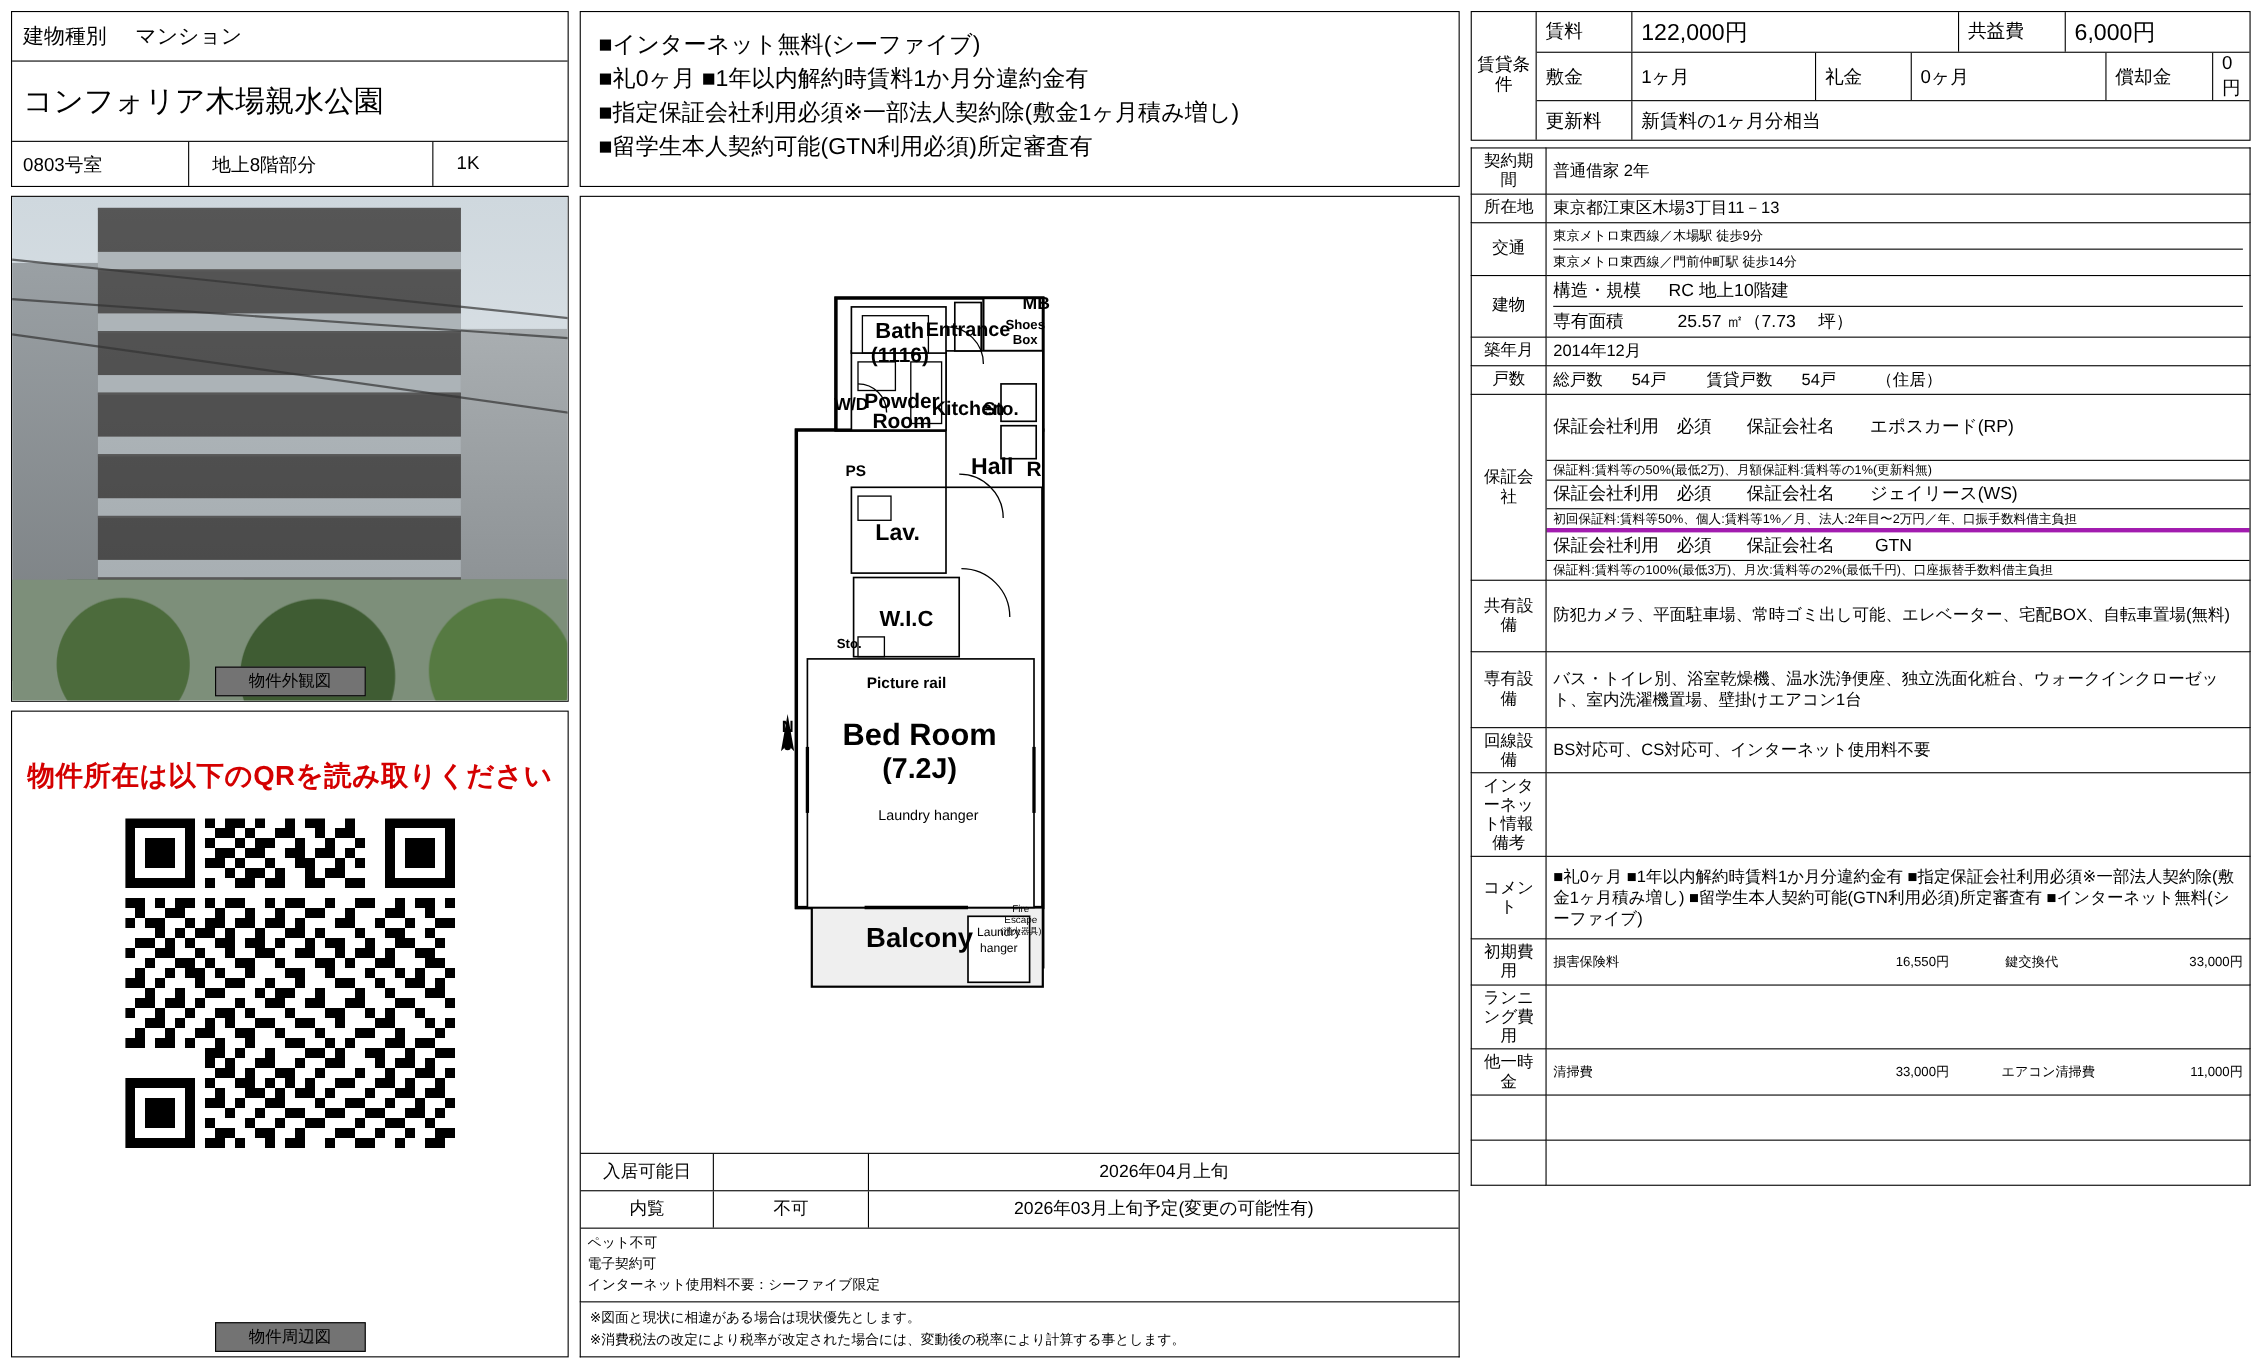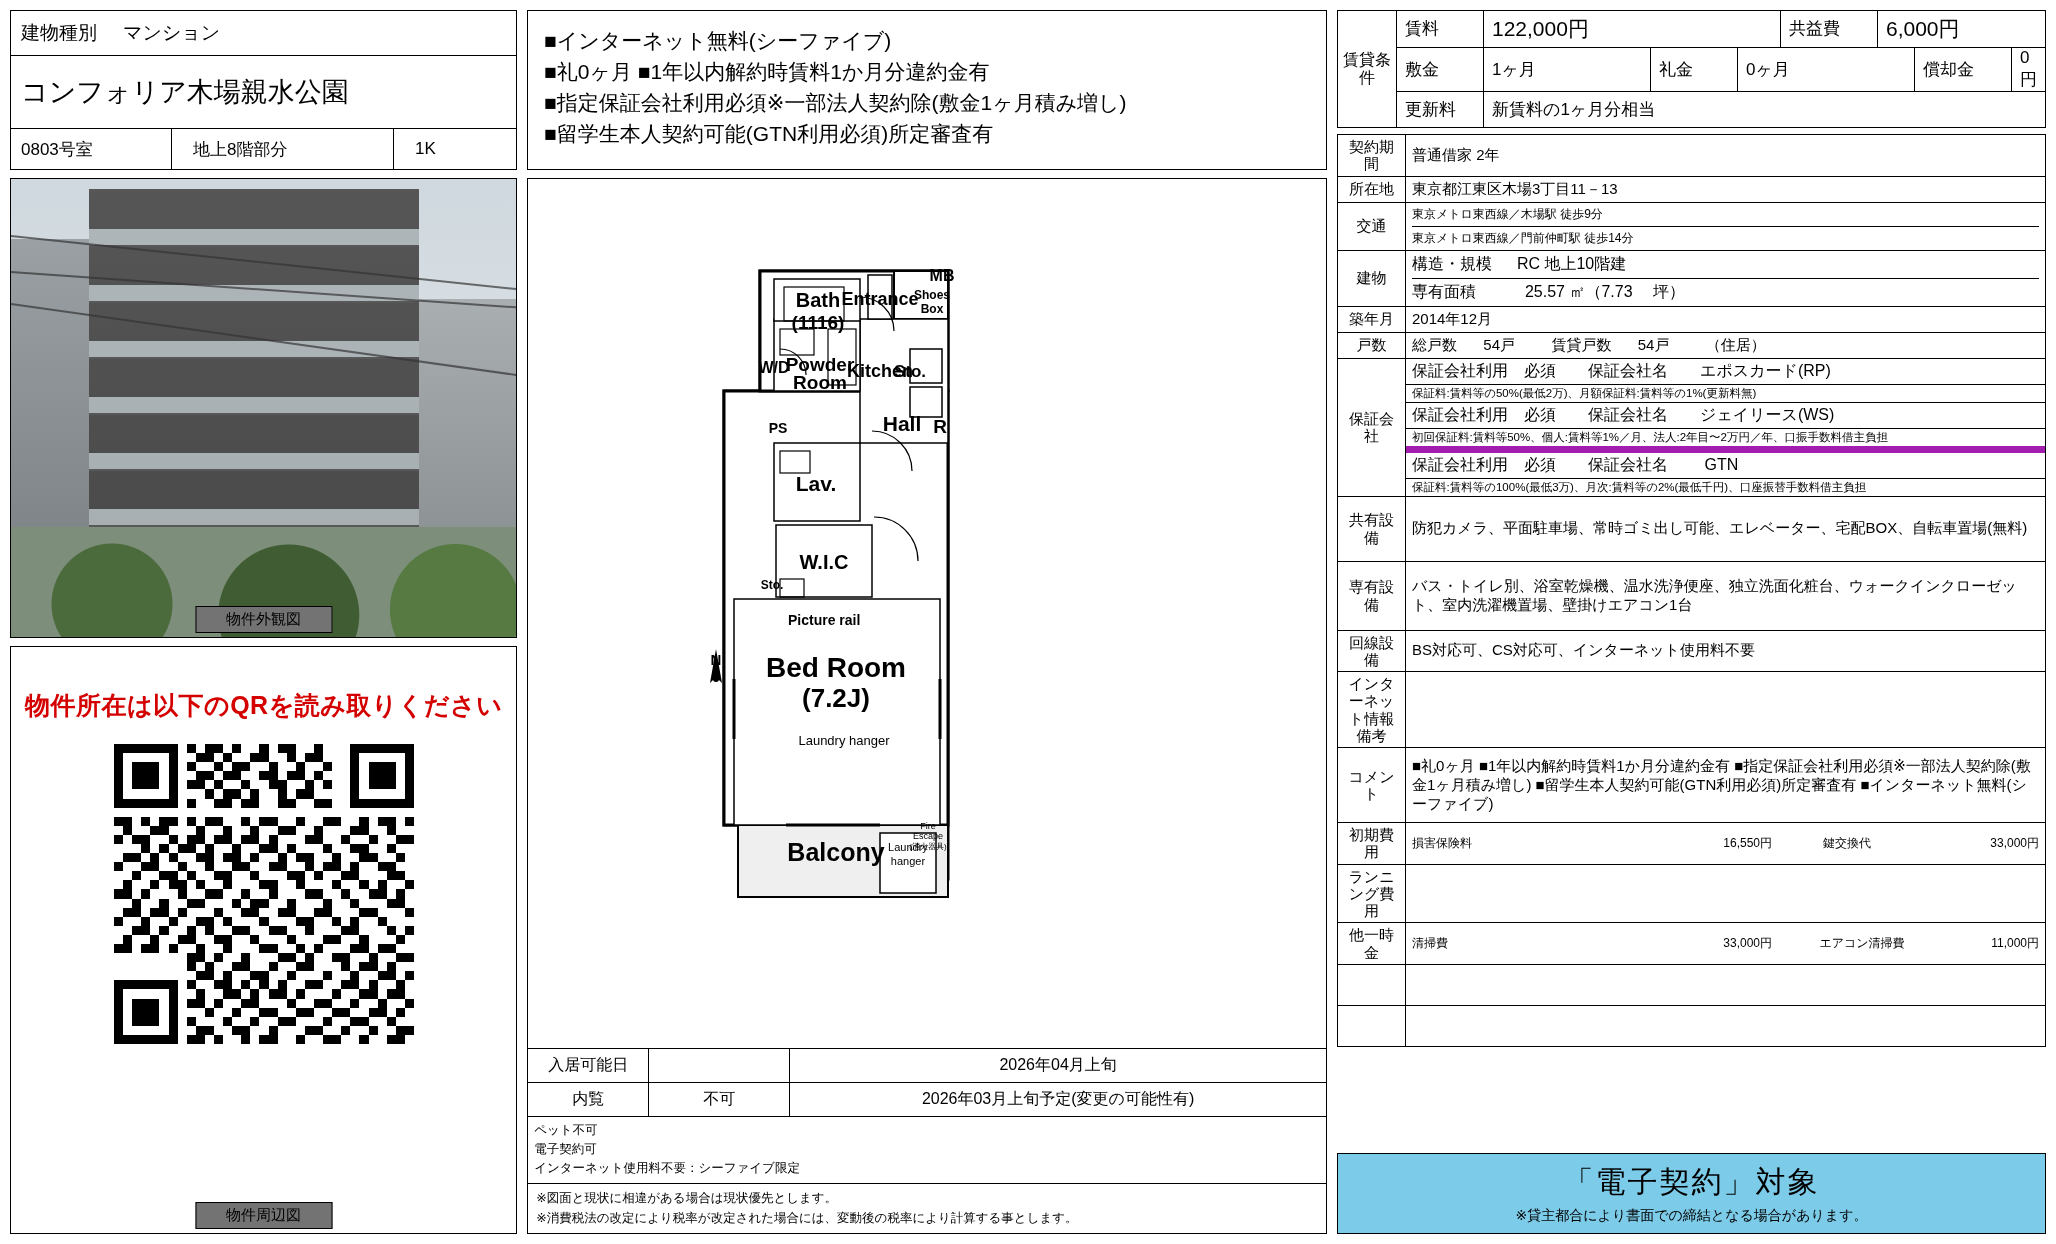--- a/index.html
+++ b/index.html
@@ -590,24 +590,24 @@
             <span>賃貸戸数</span>
             <span class="sp" style="width:18px"></span>
             <span>54戸</span>
             <span class="sp" style="width:28px"></span>
             <span>（住居）</span>
           </td>
         </tr>
         <tr>
           <td class="lab">保証会社</td>
           <td style="padding:0">
-            <div style="border-bottom:1px solid #000;padding:2px 6px" class="mid">保証会社利用　必須　　保証会社名　　エポスカード(RP)</div>
+            <div style="border-bottom:1px solid #000;padding:19px 6px" class="mid">保証会社利用　必須　　保証会社名　　エポスカード(RP)</div>
             <div style="border-bottom:1px solid #000;padding:1px 6px" class="xsm">保証料:賃料等の50%(最低2万)、月額保証料:賃料等の1%(更新料無)</div>
             <div style="border-bottom:1px solid #000;padding:2px 6px" class="mid">保証会社利用　必須　　保証会社名　　ジェイリース(WS)</div>
-            <div style="border-bottom:7px solid #a21caf;padding:1px 6px" class="xsm">初回保証料:賃料等50%、個人:賃料等1%／月、法人:2年目〜2万円／年、口振手数料借主負担</div>
+            <div style="border-bottom:4px solid #a21caf;padding:1px 6px" class="xsm">初回保証料:賃料等50%、個人:賃料等1%／月、法人:2年目〜2万円／年、口振手数料借主負担</div>
             <div style="border-bottom:1px solid #000;padding:2px 6px" class="mid">保証会社利用　必須　　保証会社名　　 GTN</div>
             <div style="padding:1px 6px" class="xsm">保証料:賃料等の100%(最低3万)、月次:賃料等の2%(最低千円)、口座振替手数料借主負担</div>
           </td>
         </tr>
         <tr>
           <td class="lab">共有設備</td>
           <td class="sm" style="height:58px">防犯カメラ、平面駐車場、常時ゴミ出し可能、エレベーター、宅配BOX、自転車置場(無料)</td>
         </tr>
         <tr>
           <td class="lab">専有設備</td>
@@ -657,20 +657,16 @@
         </tr>
         <tr>
           <td class="lab"></td>
           <td style="height:34px"></td>
         </tr>
       </tbody>
         </table>
 
       <div style="flex:1"></div>
 
-      <div class="bx elec">
-        <div class="t1">「電子契約」対象</div>
-        <div class="t2">※貸主都合により書面での締結となる場合があります。</div>
-      </div>
     </div>
 
   </div>
 </div>
 
 </body></html>

